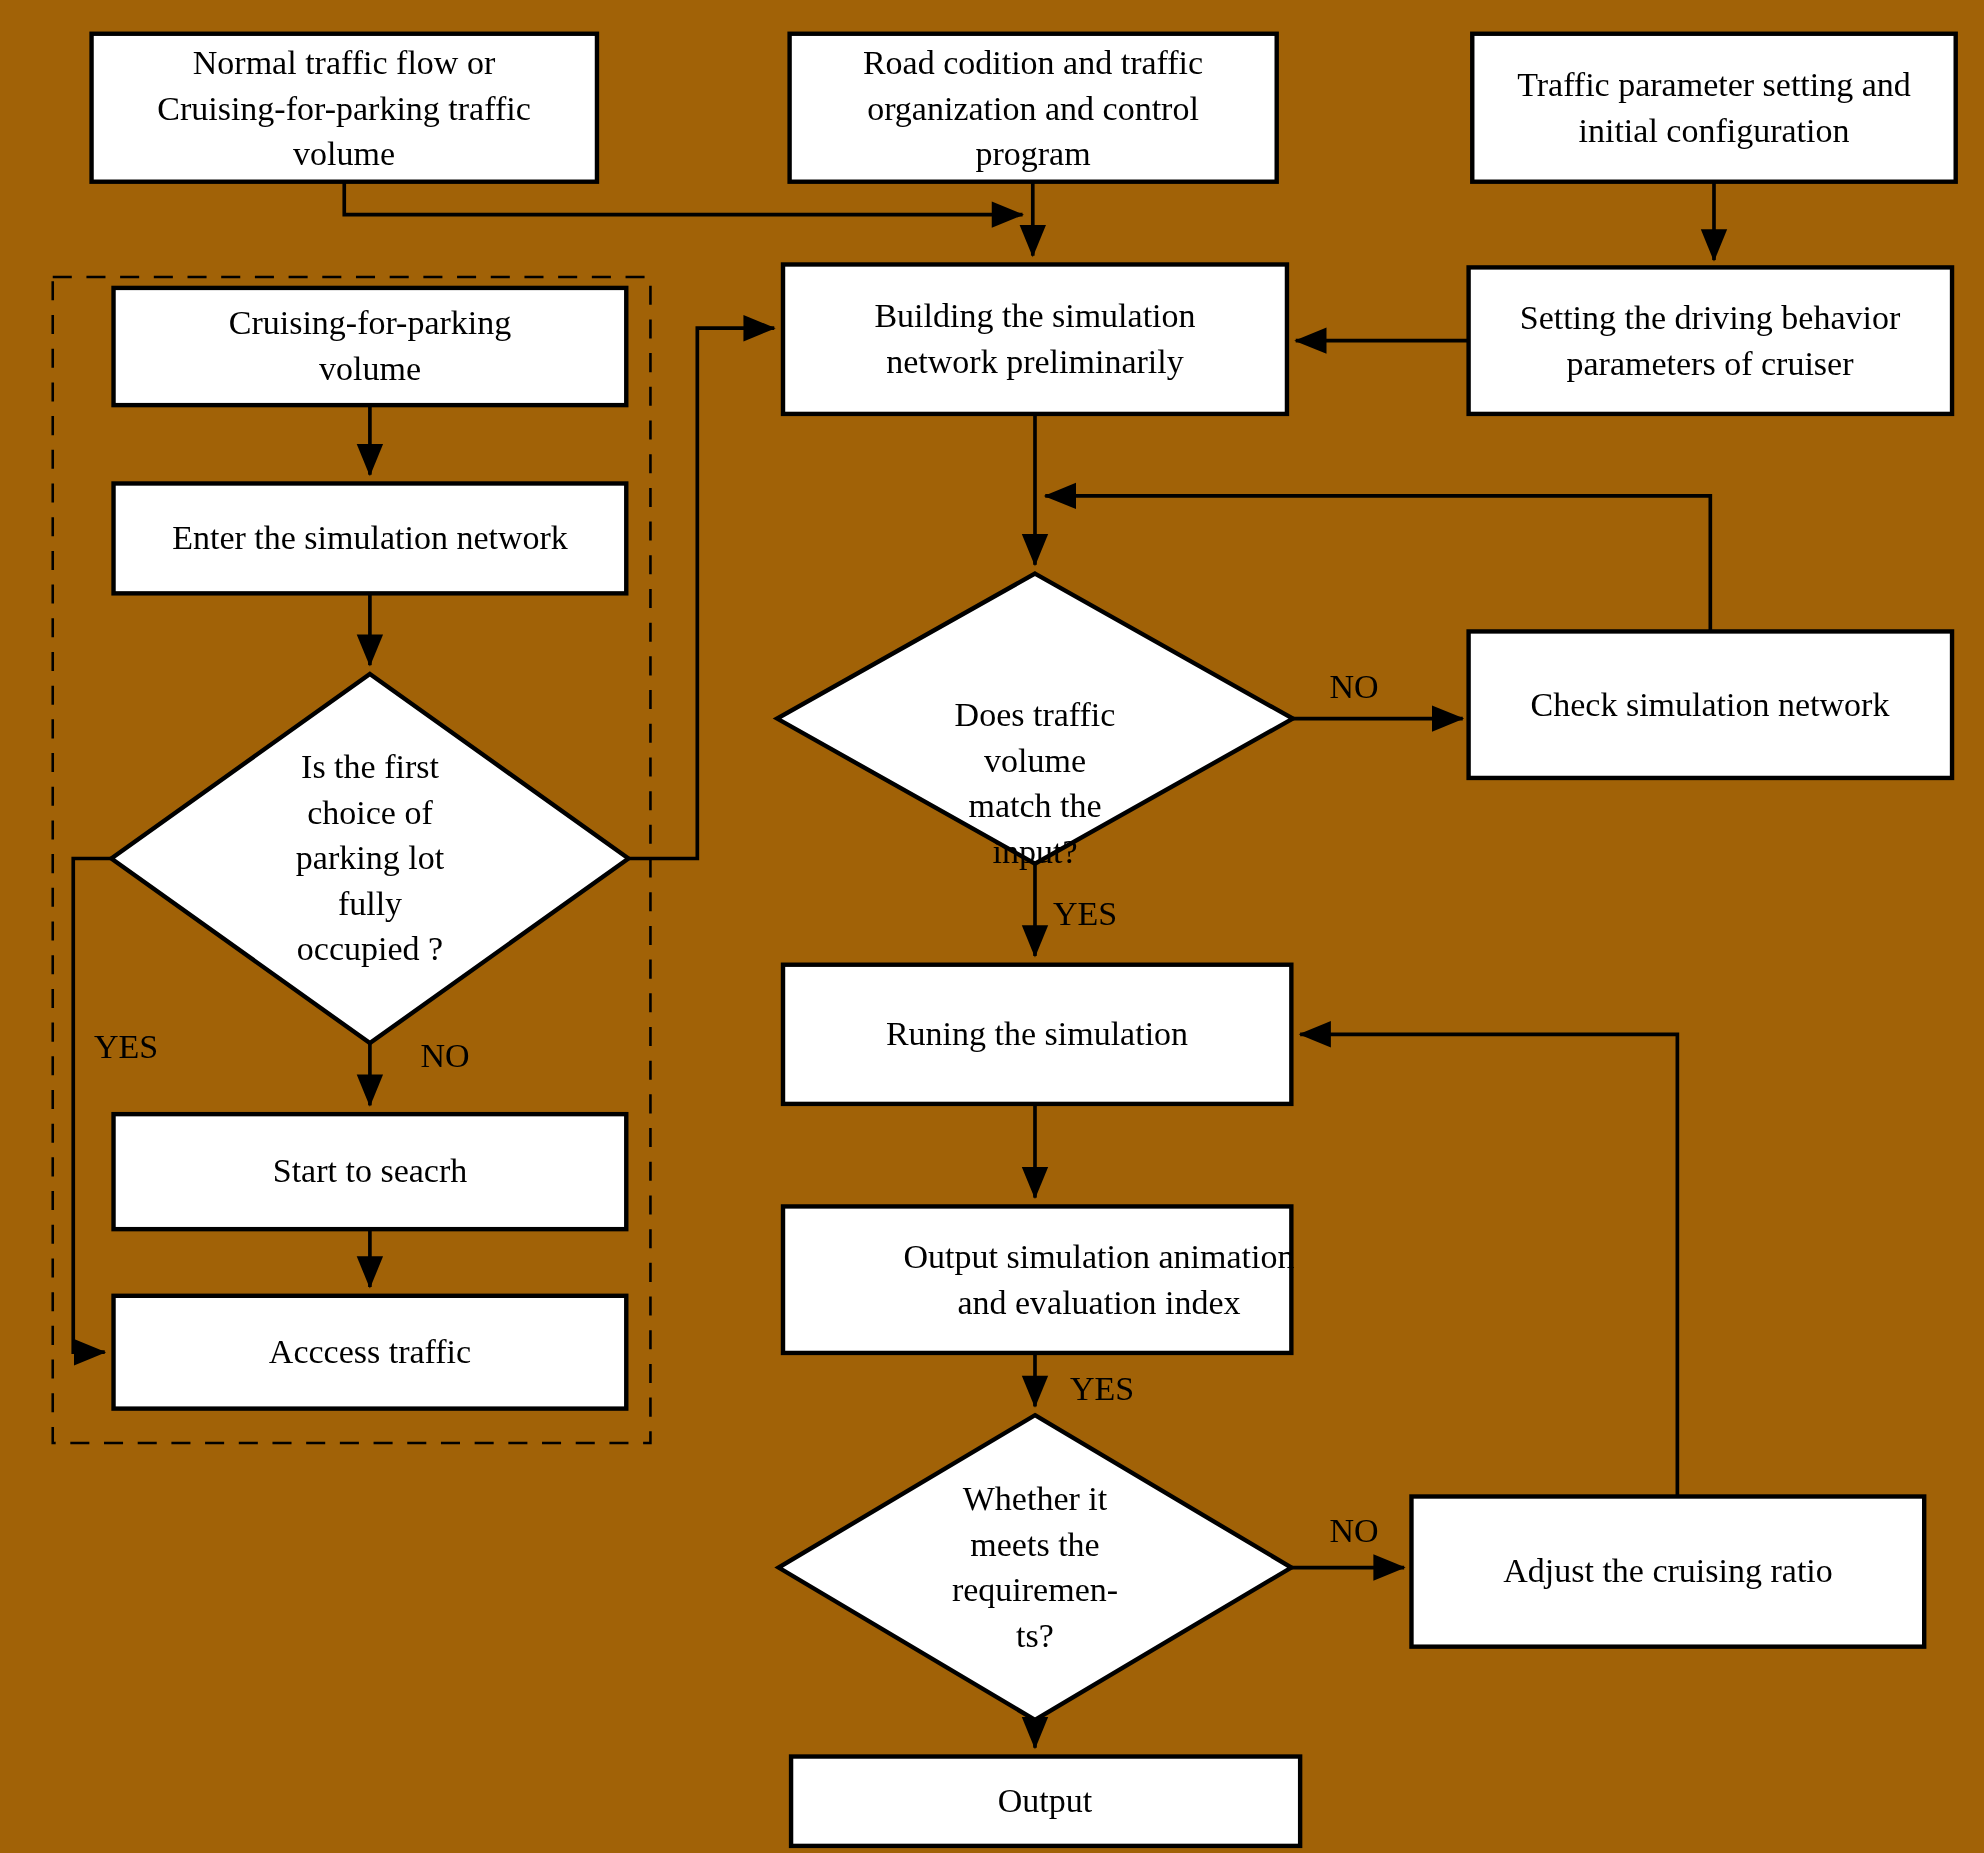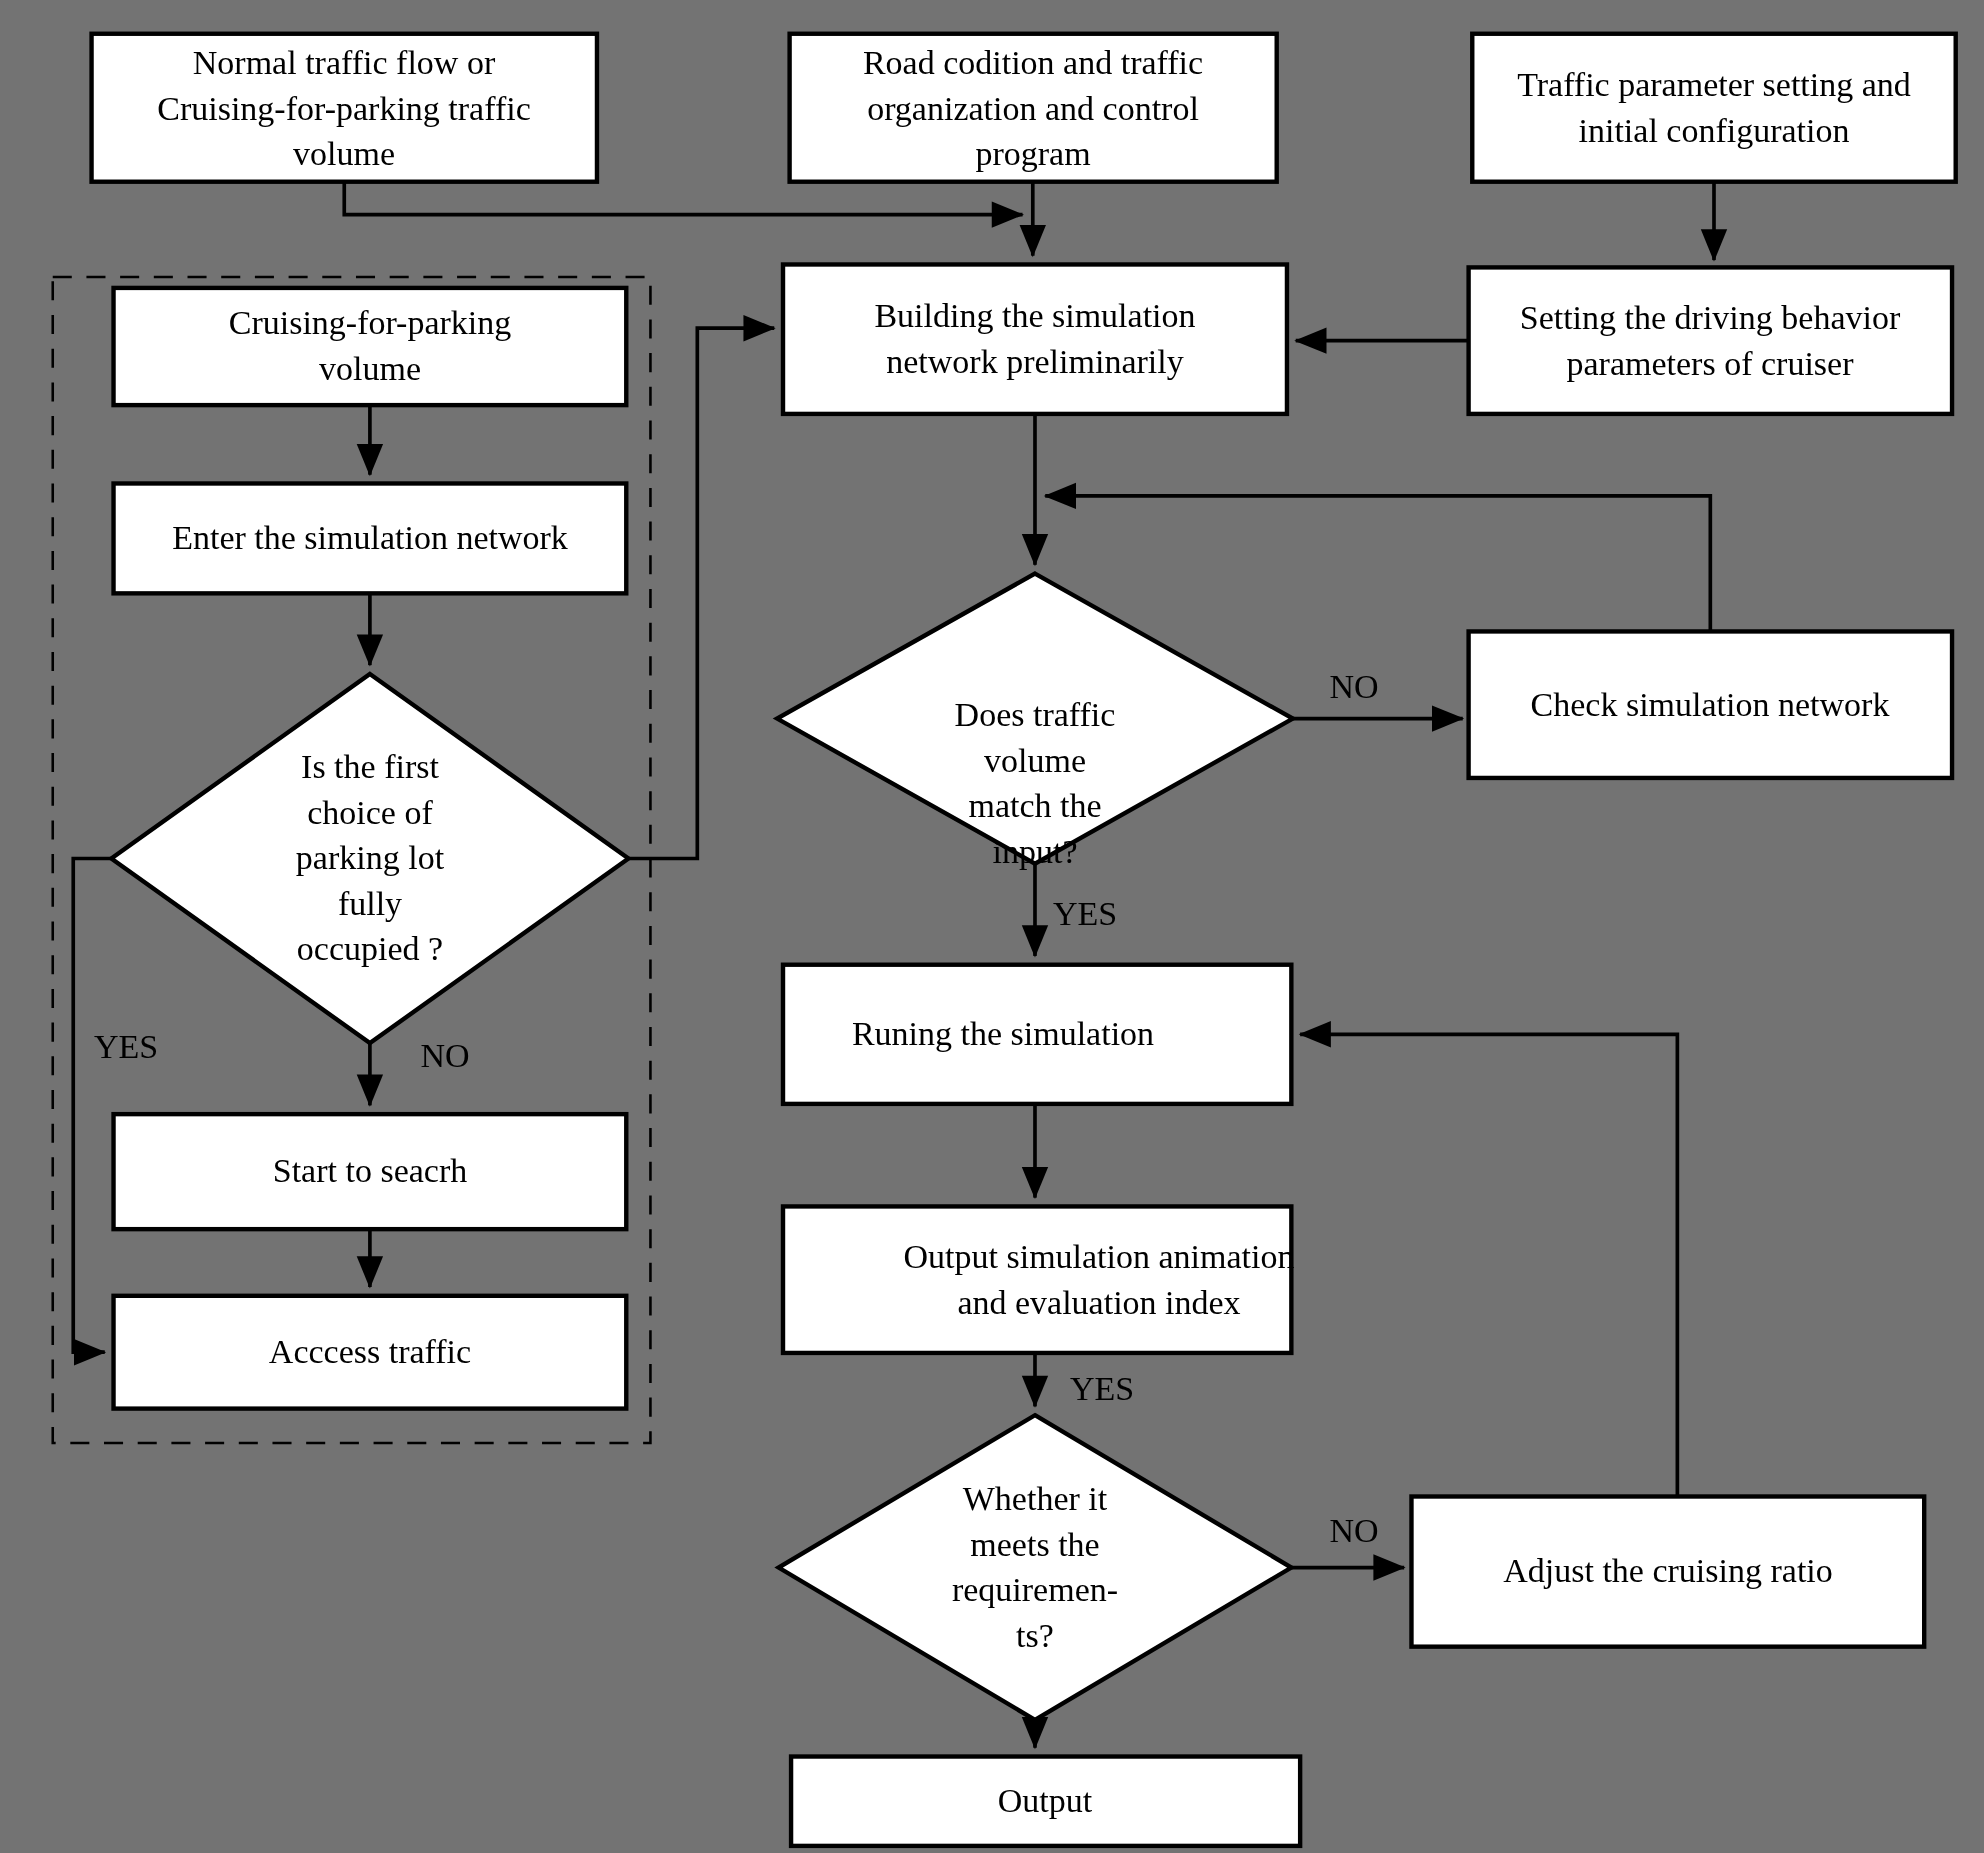--- a/index.html
+++ b/index.html
@@ -1,19 +1,19 @@
 <!DOCTYPE html>
 <html style="font-size:11.7px"><head>
 <meta charset="utf-8">
 <style>
   html,body{margin:0;padding:0;background:#ffffff;}
   .canvas{
     position:relative;
     width:1985px;height:1854px;
-    background:#737373;
+    background:#a16207;
     font-family:"Liberation Serif","DejaVu Serif",serif;
     color:#000000;
   }
   .canvas svg{position:absolute;left:0;top:0;}
   .node-label{
     position:absolute;
     transform:translate(-50%,-50%);
     text-align:center;
     white-space:pre-line;
     font-size:34px;
@@ -108,21 +108,21 @@
 parking lot
 fully
 occupied ?</div>
   <div class="node-label" style="left:370px;top:1171px;width:483px;">Start to seacrh</div>
   <div class="node-label" style="left:370px;top:1352px;width:483px;">Acccess traffic</div>
   <div class="node-label" style="left:1035px;top:739px;width:315px;margin-top:44px;">Does traffic
 volume
 match the
 input?</div>
   <div class="node-label" style="left:1710px;top:705px;width:472px;">Check simulation network</div>
-  <div class="node-label" style="left:1003px;top:1034px;width:483px;">Runing the simulation</div>
+  <div class="node-label" style="left:1037px;top:1034px;width:483px;">Runing the simulation</div>
   <div class="node-label" style="left:1099px;top:1280px;width:487px;">Output simulation animation
 and evaluation index</div>
   <div class="node-label" style="left:1035px;top:1567px;width:330px;">Whether it
 meets the
 requiremen-
 ts?</div>
   <div class="node-label" style="left:1668px;top:1571px;width:483px;text-align:center;">Adjust the cruising ratio</div>
   <div class="node-label" style="left:1045px;top:1801px;width:483px;">Output</div>
 
   <div class="edge-label" style="left:126px;top:1047px;">YES</div>

